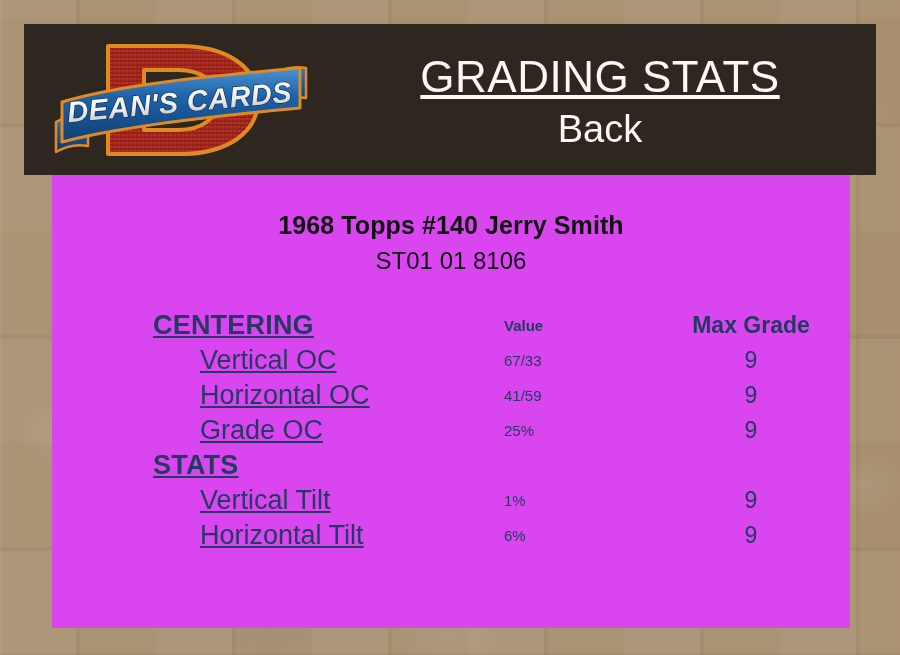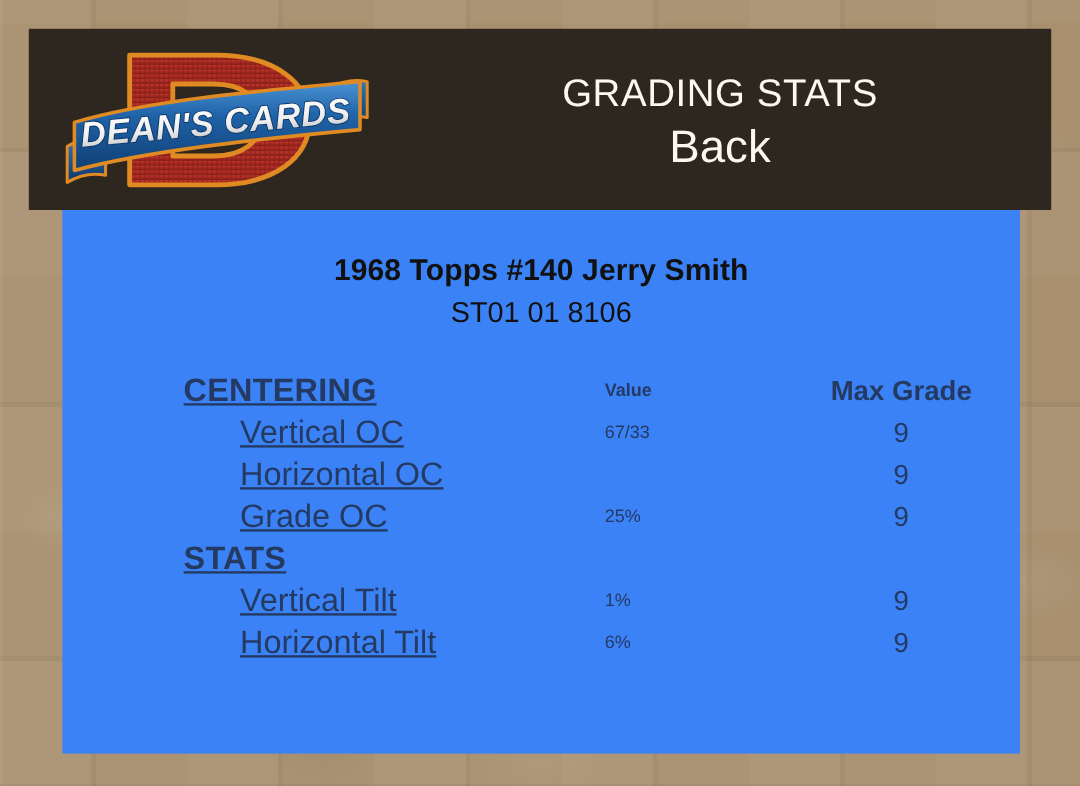--- a/index.html
+++ b/index.html
@@ -77,43 +77,44 @@
     height: 151px;
     display: flex;
     flex-direction: column;
     align-items: center;
     justify-content: center;
     padding-top: 6px;
     box-sizing: border-box;
   }
   #header-title {
     color: #fdf8ef;
-    font-size: 32px;
+    font-size: 44px;
     font-weight: 400;
     letter-spacing: .5px;
     line-height: 1.06;
     white-space: nowrap;
+    text-decoration: underline;
   }
   #header-subtitle {
     color: #fdf8ef;
     font-size: 38px;
     font-weight: 400;
     line-height: 1.1;
     margin-top: 8px;
     white-space: nowrap;
   }
 
   
   #content-panel {
     position: absolute;
     left: 52px;
     top: 175px;
     width: 798px;
     height: 453px;
-    background-color: #3b82f6;
+    background-color: #d946ef;
   }
 
   #card-title {
     position: absolute;
     left: 0;
     top: 36px;
     width: 100%;
     text-align: center;
     color: #111111;
     font-size: 25px;
@@ -260,20 +261,21 @@
       </div>
 
       <div class="stats-row data">
         <span class="col-label">Vertical OC</span>
         <span class="col-value">67/33</span>
         <span class="col-grade">9</span>
       </div>
 
       <div class="stats-row data">
         <span class="col-label">Horizontal OC</span>
+        <span class="col-value">41/59</span>
         <span class="col-grade">9</span>
       </div>
 
       <div class="stats-row data">
         <span class="col-label">Grade OC</span>
         <span class="col-value">25%</span>
         <span class="col-grade">9</span>
       </div>
 
       <div class="stats-row section">

